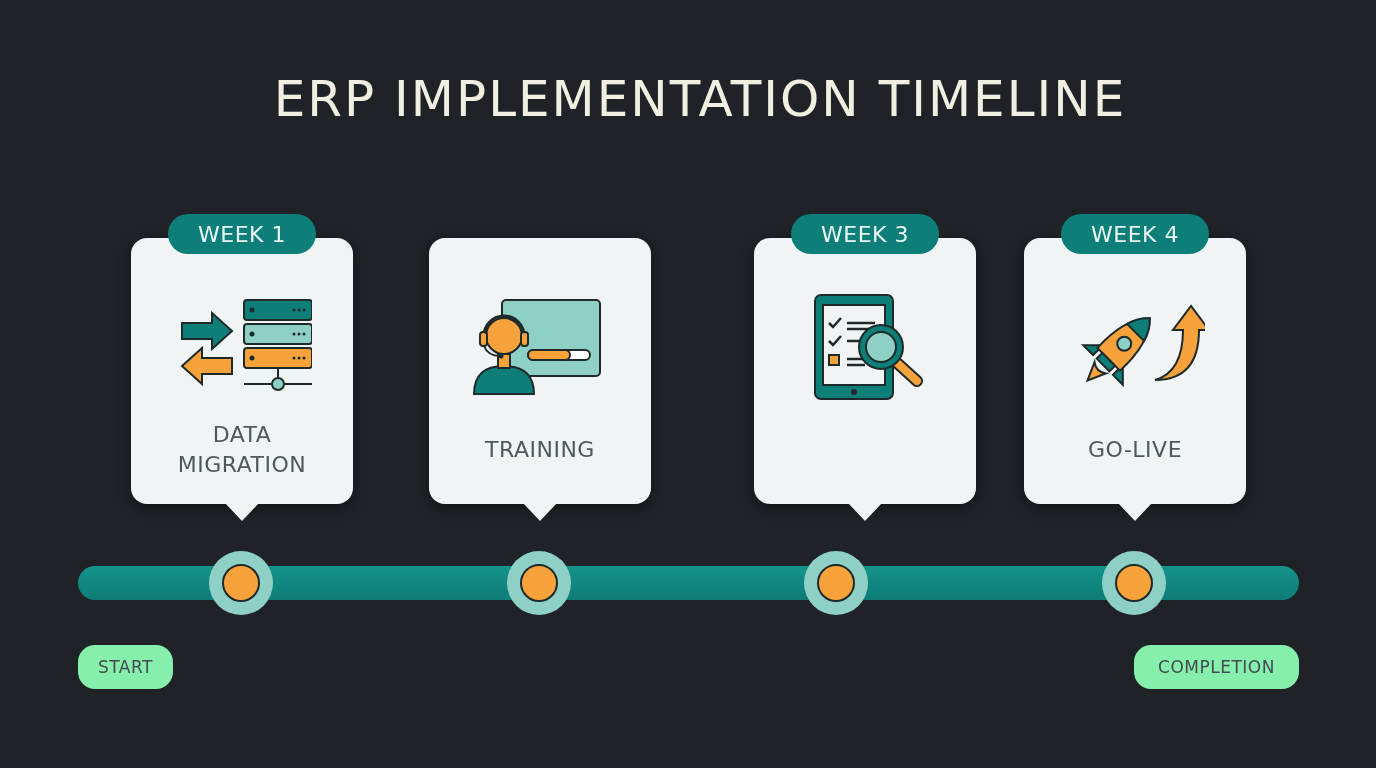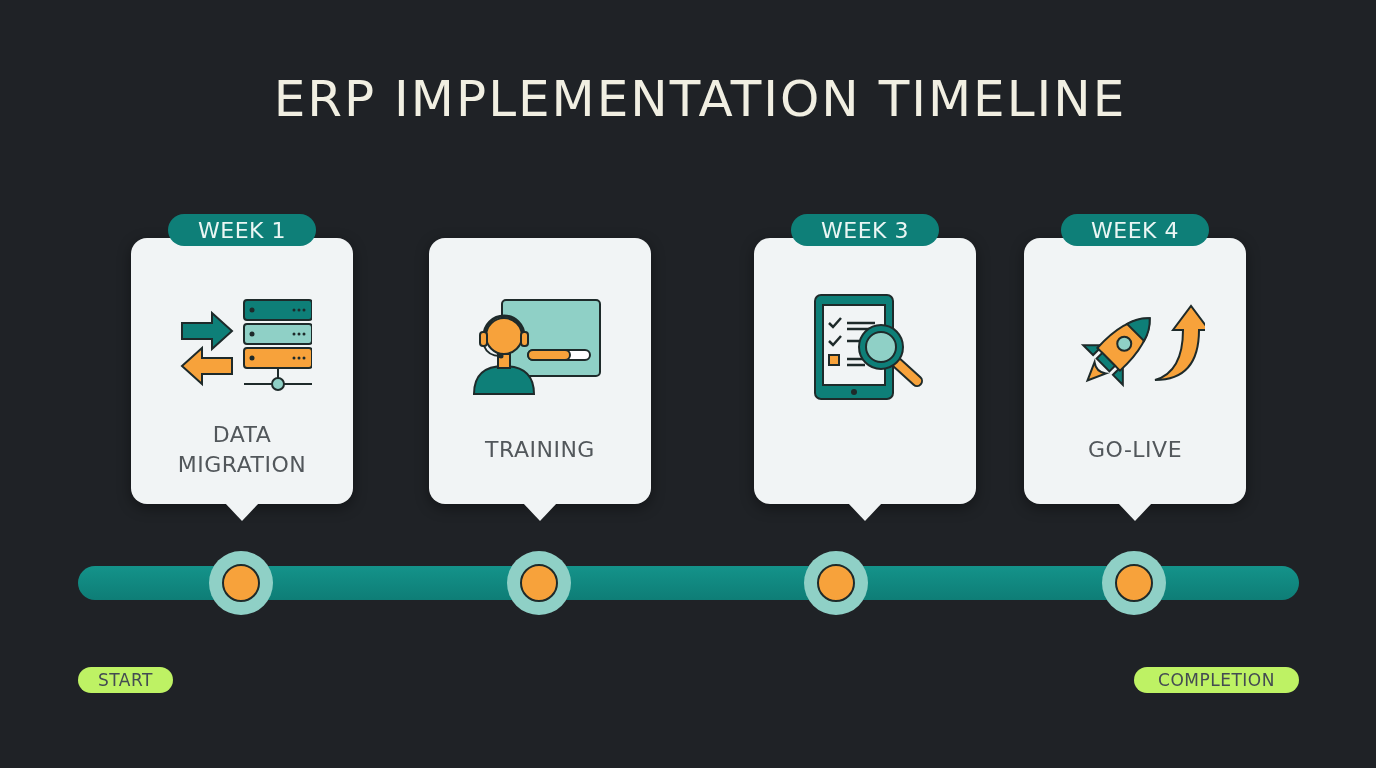--- a/index.html
+++ b/index.html
@@ -21,21 +21,21 @@
     box-shadow: 0 4px 14px rgba(0,0,0,0.4);
   }
   .card::after {
     content: ""; position: absolute; left: 50%; bottom: -17px;
     margin-left: -17px; width: 0; height: 0;
     border-left: 17px solid transparent; border-right: 17px solid transparent;
     border-top: 18px solid #f1f4f5;
   }
   .week-pill {
     position: absolute; top: -24px; left: 50%; transform: translateX(-50%);
-    width: 148px; height: 32px; border-radius: 24px;
+    width: 148px; height: 40px; border-radius: 24px;
     background: #0e7f78; color: #eaf6f4;
     font-size: 22px; font-weight: 500; letter-spacing: 0.5px;
     display: flex; align-items: center; justify-content: center;
   }
   .card-icon {
     position: absolute; top: 50px; left: 0; width: 222px; height: 120px;
     display: flex; justify-content: center; align-items: center;
   }
   .card-label {
     position: absolute; top: 182px; left: 0; width: 222px; height: 60px;
@@ -50,22 +50,22 @@
   .node-outer {
     position: absolute; top: 551px; width: 64px; height: 64px;
     border-radius: 50%; background: #8fd0c6;
     display: flex; align-items: center; justify-content: center;
   }
   .node-inner {
     width: 38px; height: 38px; border-radius: 50%;
     background: #f7a23b; border: 2px solid #1e2a2a;
   }
   .endpoint {
-    position: absolute; top: 667px; height: 26px; border-radius: 17px;
-    background: #bef264; color: #444b52; font-size: 17px;
+    position: absolute; top: 645px; height: 44px; border-radius: 17px;
+    background: #86efac; color: #444b52; font-size: 17px;
     display: flex; align-items: center; justify-content: center;
     letter-spacing: 0.5px;
   }
 </style>
 </head>
 <body>
 
 <div class="title">ERP IMPLEMENTATION TIMELINE</div>
 
 <div class="card" style="left:131px;">

